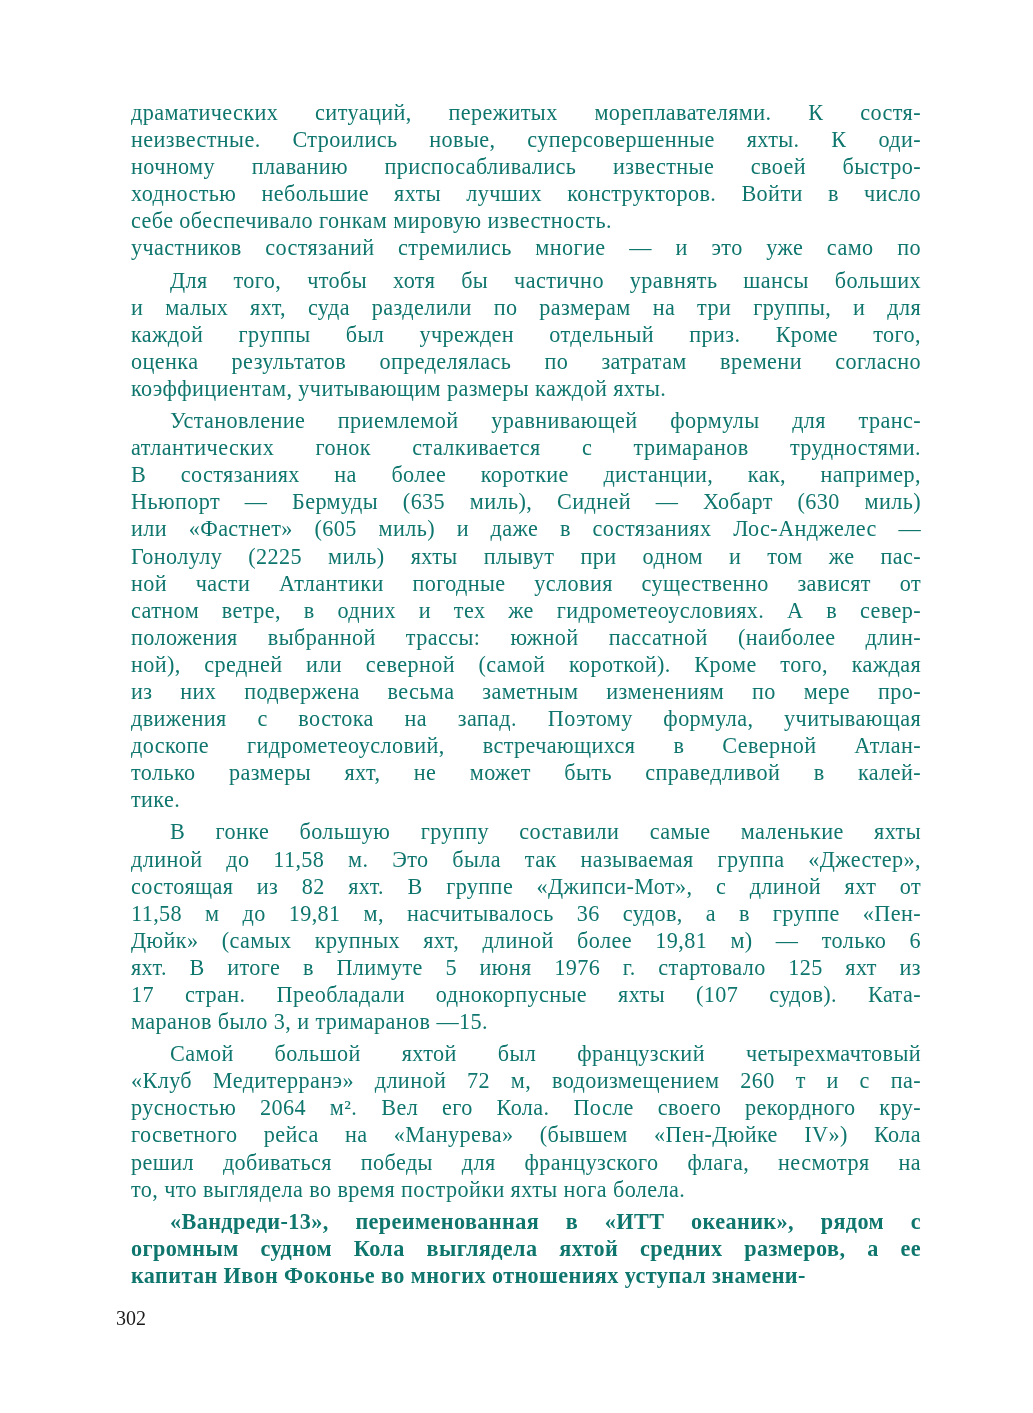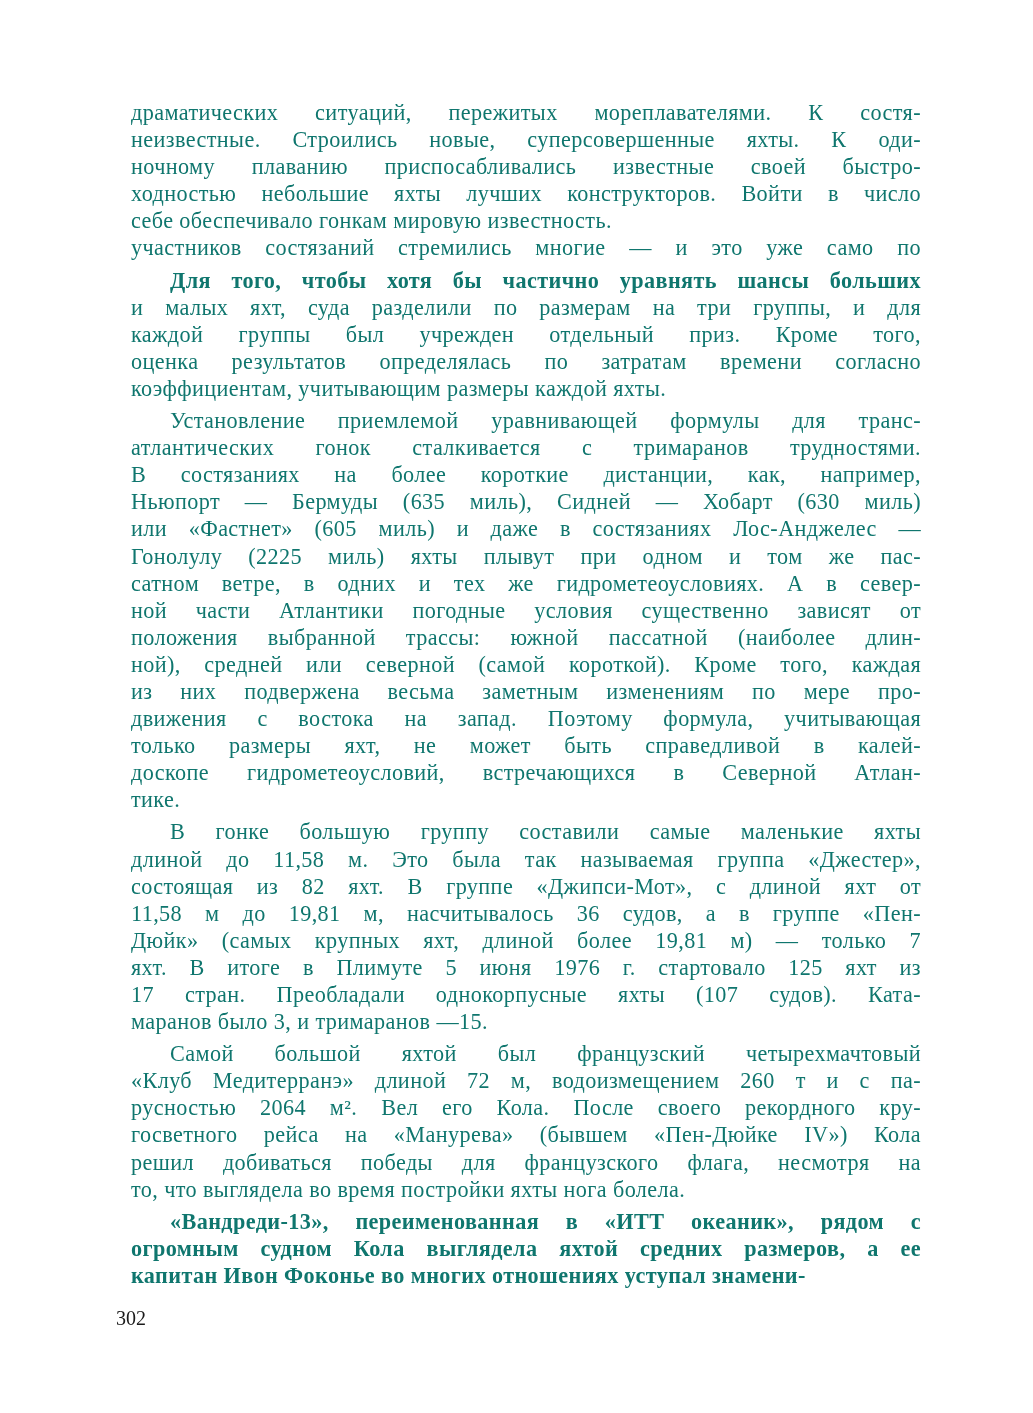--- a/index.html
+++ b/index.html
@@ -27,49 +27,49 @@
 <div class="page" id="page-body">
     <div class="para">
       <span class="line">драматических ситуаций, пережитых мореплавателями. К состя-</span>
       <span class="line">неизвестные. Строились новые, суперсовершенные яхты. К оди-</span>
       <span class="line">ночному плаванию приспосабливались известные своей быстро-</span>
       <span class="line">ходностью небольшие яхты лучших конструкторов. Войти в число</span>
       <span class="line last">себе обеспечивало гонкам мировую известность.</span>
       <span class="line">участников состязаний стремились многие — и это уже само по</span>
     </div>
     <div class="para indent" style="text-indent: 0px;">
-      <span class="line" style="padding-left: 39px; font-weight: bold;">Для того, чтобы хотя бы частично уравнять шансы больших</span>
+      <span class="line" style="padding-left: 39px;">Для того, чтобы хотя бы частично уравнять шансы больших</span>
       <span class="line">и малых яхт, суда разделили по размерам на три группы, и для</span>
       <span class="line">каждой группы был учрежден отдельный приз. Кроме того,</span>
       <span class="line">оценка результатов определялась по затратам времени согласно</span>
       <span class="line last">коэффициентам, учитывающим размеры каждой яхты.</span>
     </div>
     <div class="para indent" style="text-indent: 0px;">
       <span class="line" style="padding-left: 39px;">Установление приемлемой уравнивающей формулы для транс-</span>
       <span class="line">атлантических гонок сталкивается с тримаранов трудностями.</span>
       <span class="line">В состязаниях на более короткие дистанции, как, например,</span>
       <span class="line">Ньюпорт — Бермуды (635 миль), Сидней — Хобарт (630 миль)</span>
       <span class="line">или «Фастнет» (605 миль) и даже в состязаниях Лос-Анджелес —</span>
       <span class="line">Гонолулу (2225 миль) яхты плывут при одном и том же пас-</span>
+      <span class="line">ной части Атлантики погодные условия существенно зависят от</span>
       <span class="line">сатном ветре, в одних и тех же гидрометеоусловиях. А в север-</span>
-      <span class="line">ной части Атлантики погодные условия существенно зависят от</span>
       <span class="line">положения выбранной трассы: южной пассатной (наиболее длин-</span>
       <span class="line">ной), средней или северной (самой короткой). Кроме того, каждая</span>
       <span class="line">из них подвержена весьма заметным изменениям по мере про-</span>
       <span class="line">движения с востока на запад. Поэтому формула, учитывающая</span>
+      <span class="line">доскопе гидрометеоусловий, встречающихся в Северной Атлан-</span>
       <span class="line">только размеры яхт, не может быть справедливой в калей-</span>
-      <span class="line">доскопе гидрометеоусловий, встречающихся в Северной Атлан-</span>
       <span class="line last">тике.</span>
     </div>
     <div class="para indent" style="text-indent: 0px;">
       <span class="line" style="padding-left: 39px;">В гонке большую группу составили самые маленькие яхты</span>
       <span class="line">длиной до 11,58 м. Это была так называемая группа «Джестер»,</span>
       <span class="line">состоящая из 82 яхт. В группе «Джипси-Мот», с длиной яхт от</span>
       <span class="line">11,58 м до 19,81 м, насчитывалось 36 судов, а в группе «Пен-</span>
-      <span class="line">Дюйк» (самых крупных яхт, длиной более 19,81 м) — только 7</span>
+      <span class="line">Дюйк» (самых крупных яхт, длиной более 19,81 м) — только 6</span>
       <span class="line">яхт. В итоге в Плимуте 5 июня 1976 г. стартовало 125 яхт из</span>
       <span class="line">17 стран. Преобладали однокорпусные яхты (107 судов). Ката-</span>
       <span class="line last">маранов было 3, и тримаранов —15.</span>
     </div>
     <div class="para indent" style="text-indent: 0px;">
       <span class="line" style="padding-left: 39px;">Самой большой яхтой был французский четырехмачтовый</span>
       <span class="line">«Клуб Медитерранэ» длиной 72 м, водоизмещением 260 т и с па-</span>
       <span class="line">русностью 2064 м². Вел его Кола. После своего рекордного кру-</span>
       <span class="line">госветного рейса на «Манурева» (бывшем «Пен-Дюйке IV») Кола</span>
       <span class="line">решил добиваться победы для французского флага, несмотря на</span>

